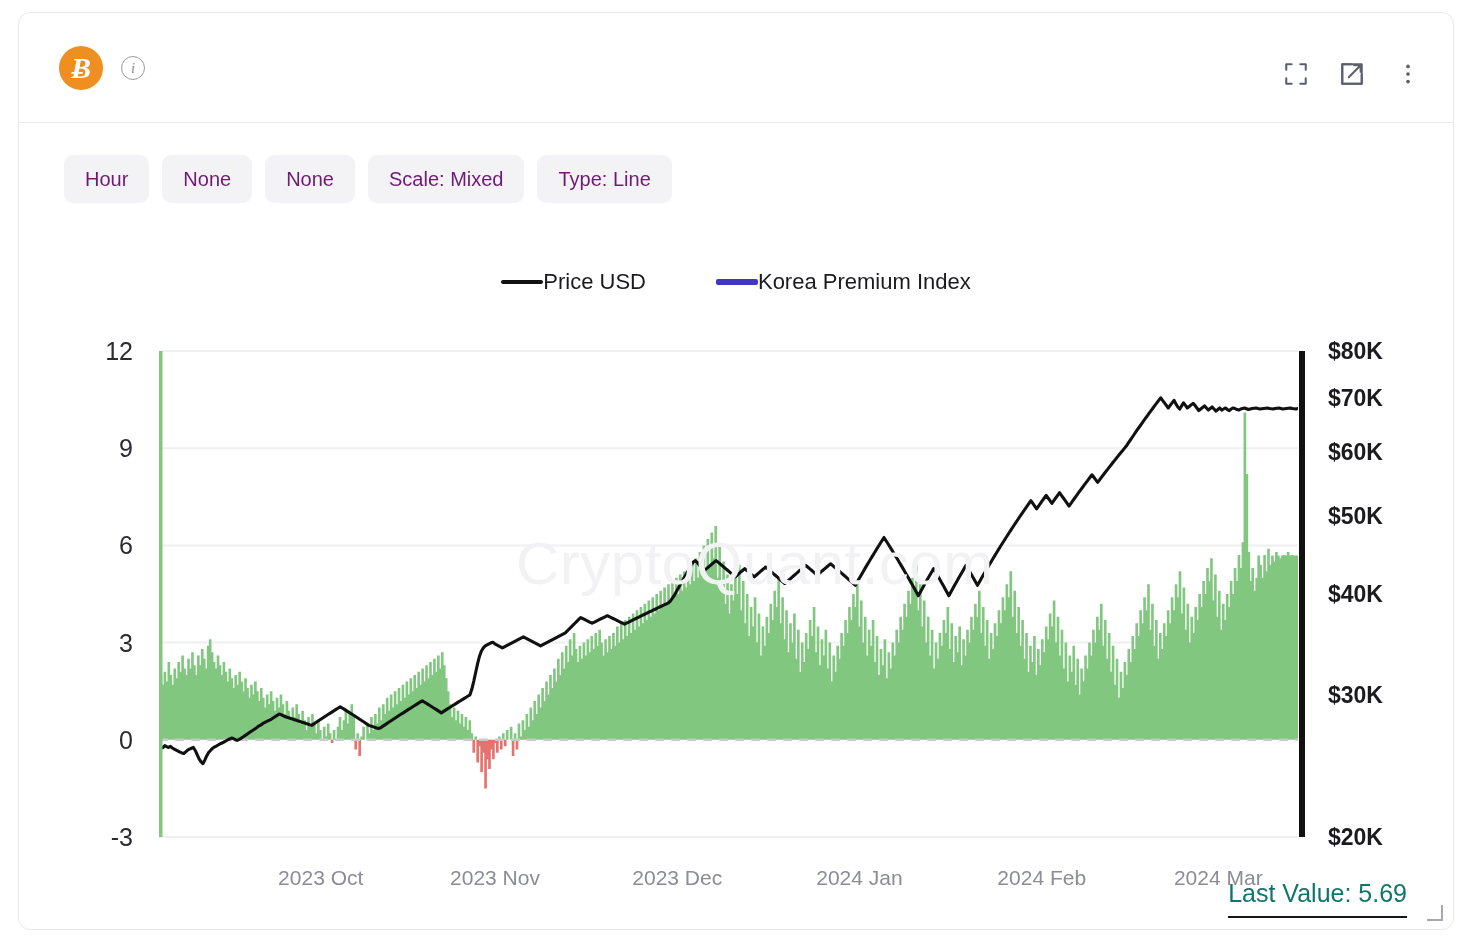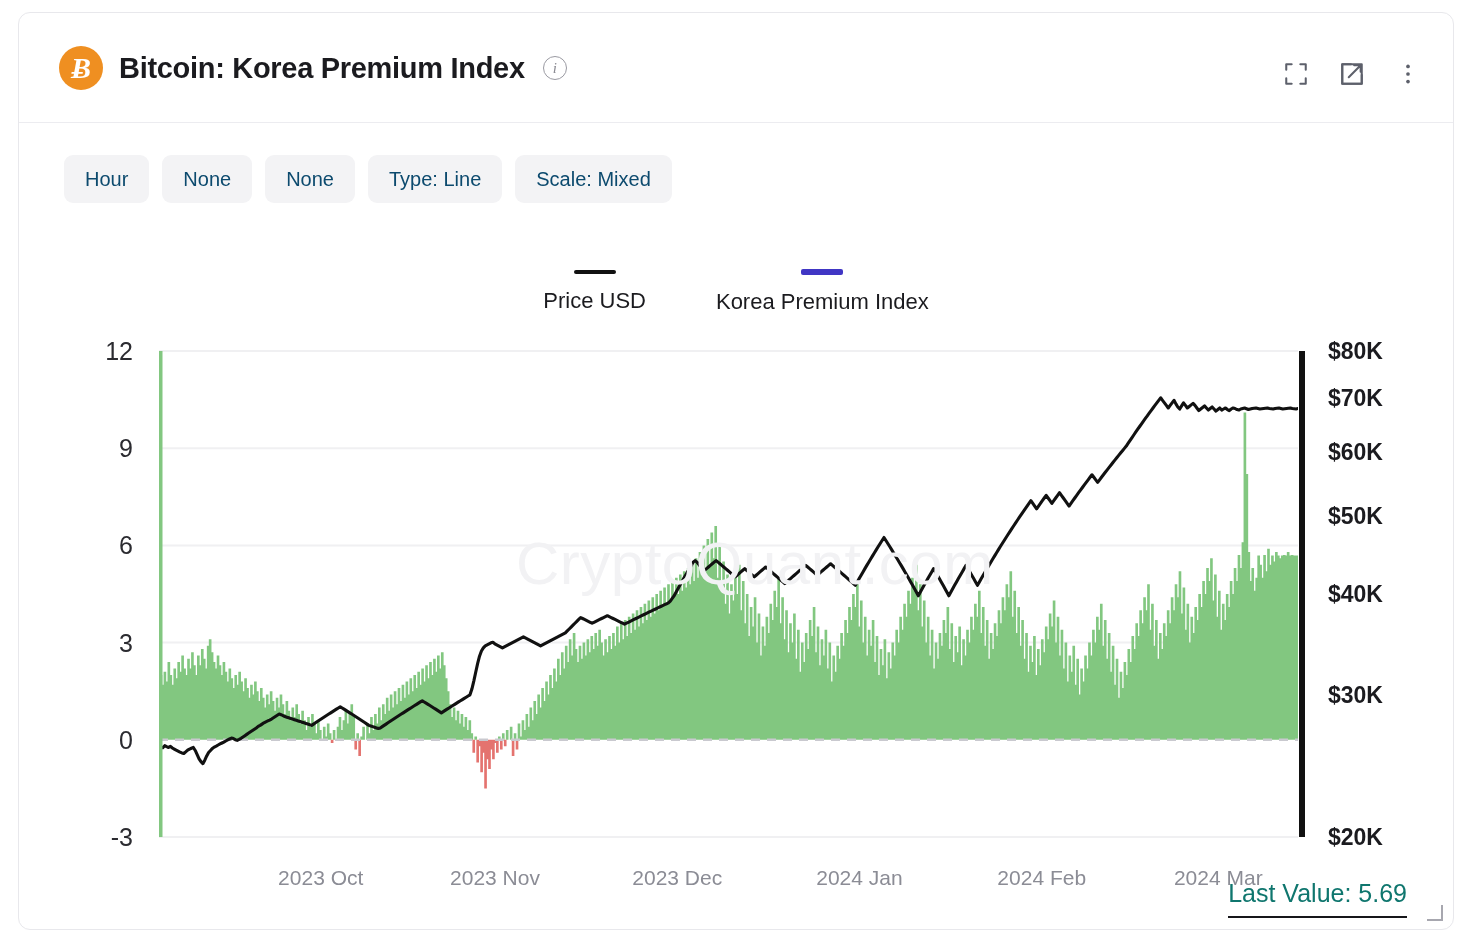--- a/index.html
+++ b/index.html
@@ -59,31 +59,31 @@
   
   #toolbar {
     position: absolute; left: 45px; top: 142px;
     display: flex; align-items: center; gap: 13px;
   }
   .chip {
     background: #f3f3f5;
     border: none; border-radius: 9px;
     height: 48px; padding: 0 21px;
     display: flex; align-items: center; gap: 11px;
-    font-size: 20px; color: #0c4a6e;
+    font-size: 20px; color: #701a75;
     font-family: "Liberation Sans", sans-serif;
     cursor: pointer; white-space: nowrap;
   }
   .chip svg { display: block; flex: none; }
   
   #legend {
     position: absolute; left: 0; top: 256px; width: 100%;
     display: flex; justify-content: center; align-items: center; gap: 70px;
   }
-  .legend-item { display: flex; align-items: center; gap: 14px; cursor: pointer; flex-direction: column; }
+  .legend-item { display: flex; align-items: center; cursor: pointer; }
   .legend-swatch { width: 42px; height: 4px; border-radius: 2px; }
   .legend-label { font-size: 22px; color: #1b1b1f; white-space: nowrap; }
   
   #chart-area { position: absolute; left: 0; top: 305px; width: 1436px; height: 600px; text-align: right; }
   #chart-svg { display: block; }
   .tick-left {
     font-size: 25px; fill: #2b2b30;
     font-family: "Liberation Sans", sans-serif;
   }
   .tick-right {
@@ -116,21 +116,20 @@
 <body>
 
 <div id="card">
 
   <div id="header">
 
     <div id="title-group">
       <div id="btc-logo">
         <span>Ƀ</span>
       </div>
-      <div id="page-title">Bitcoin: Korea Premium Index</div>
       <div id="info-icon">
         <span>i</span>
       </div>
     </div>
 
     <div id="header-actions">
       <span class="hicon">
         <svg width="26" height="26" viewBox="0 0 24 24" fill="none" stroke="currentColor" stroke-width="1.9" stroke-linecap="round" stroke-linejoin="round">
           <path d="M3 8V3h5M21 8V3h-5M3 16v5h5M21 16v5h-5"></path>
         </svg>
@@ -156,24 +155,24 @@
     <button class="chip">
       <span>Hour</span>
     </button>
     <button class="chip">
       <span>None</span>
     </button>
     <button class="chip">
       <span>None</span>
     </button>
     <button class="chip">
+      <span>Scale: Mixed</span>
+    </button>
+    <button class="chip">
       <span>Type: Line</span>
-    </button>
-    <button class="chip">
-      <span>Scale: Mixed</span>
     </button>
   </div>
 
   <div id="legend">
     <div class="legend-item">
       <span class="legend-swatch" id="sw0" style="background: rgb(17, 17, 17);"></span>
       <span class="legend-label">Price USD</span>
     </div>
     <div class="legend-item">
       <span class="legend-swatch" id="sw1" style="background: rgb(64, 54, 196); height: 6px;"></span>

